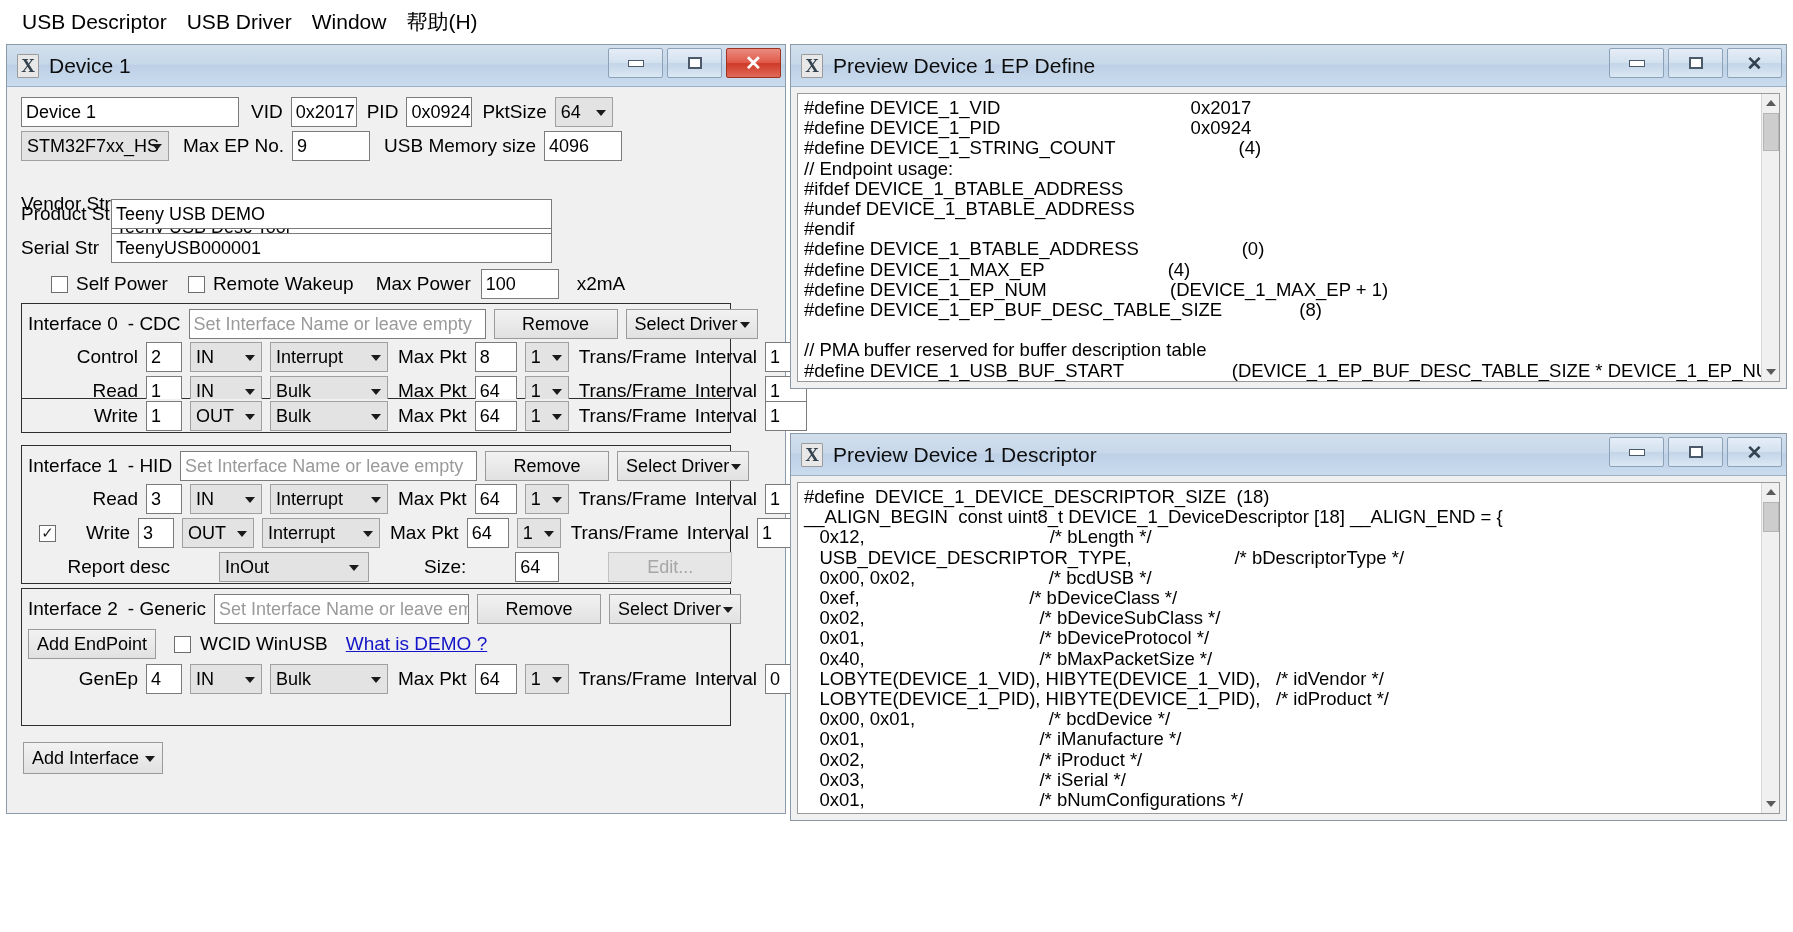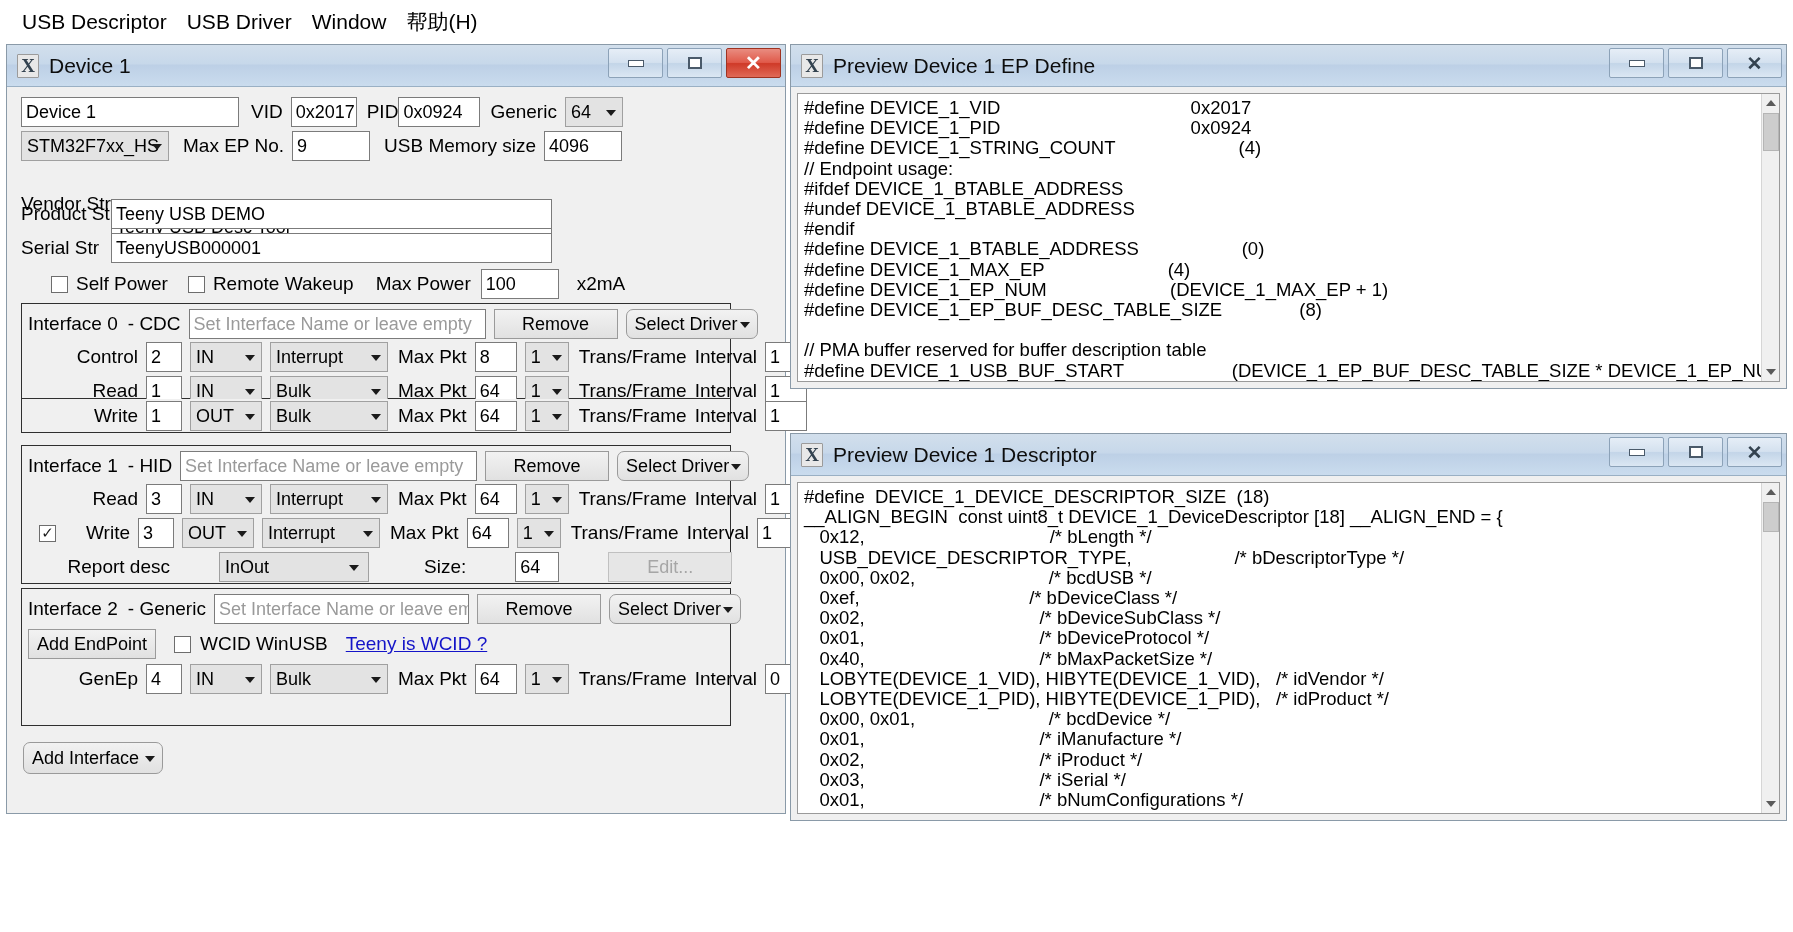--- a/index.html
+++ b/index.html
@@ -87,21 +87,21 @@
   .combo.wide::after { right: 9px; }
 
   .btn {
     background: linear-gradient(to bottom,#f2f2f2,#e1e1e1);
     border:1px solid #9a9a9a; height: 30px;
     font-size: 18px; color:#000;
     display:flex; align-items:center; justify-content:center;
     padding: 0 8px; white-space: nowrap;
   }
   .btn.disabled { color:#a6a6a6; background:#e6e6e6; border-color:#c0c0c0; }
-  .btn.split { padding-right: 22px; position: relative; justify-content:flex-start; border-radius:7px;}
+  .btn.split { padding-right: 22px; position: relative; justify-content:flex-start; }
   .btn.split::after {
     content:""; position:absolute; right:7px; top:50%; margin-top:-2px;
     border-left: 5px solid transparent; border-right: 5px solid transparent;
     border-top: 6px solid #1a1a1a;
   }
 
   .lbl { font-size: 19px; color:#000; white-space: nowrap; }
 
   .cb { width:17px; height:17px; border:1px solid #6d6d6d; background:#fff;
         display:inline-flex; align-items:center; justify-content:center; }
@@ -168,22 +168,22 @@
       </div>
     </div>
 
     <div class="win-body dev-body">
 
       <div class="row" style="position:absolute; left:14px; top:10px;">
         <div class="txtbox" style="width:218px;">Device 1</div>
         <div class="lbl" style="margin-left:12px;">VID</div>
         <div class="txtbox" style="width:66px; margin-left:8px;">0x2017</div>
         <div class="lbl" style="margin-left:10px;">PID</div>
-        <div class="txtbox" style="width:82px; ">0x0924</div>
-        <div class="lbl" style="margin-left:10px;">Generic</div>
+        <div class="txtbox" style="width:66px; margin-left:8px;">0x0924</div>
+        <div class="lbl" style="margin-left:10px;">PktSize</div>
         <div class="combo" style="width:58px; margin-left:8px;">64</div>
       </div>
 
       <div class="row" style="position:absolute; left:14px; top:44px;">
         <div class="combo" style="width:148px;">STM32F7xx_HS</div>
         <div class="lbl" style="margin-left:14px;">Max EP No.</div>
         <div class="txtbox" style="width:78px; margin-left:8px;">9</div>
         <div class="lbl" style="margin-left:14px;">USB Memory size</div>
         <div class="txtbox" style="width:78px; margin-left:8px;">4096</div>
       </div>
@@ -318,21 +318,21 @@
           <span class="lbl" style="margin-left:10px;">- Generic</span>
           <span class="txtbox ph" style="width:255px; margin-left:8px;">Set Interface Name or leave empty</span>
           <span class="btn" style="width:124px; margin-left:8px;">Remove</span>
           <span class="btn split" style="width:132px; margin-left:8px;">Select Driver</span>
         </div>
 
         <div class="row" style="position:absolute; left:6px; top:40px;justify-content:flex-end;">
           <span class="btn" style="width:128px;">Add EndPoint</span>
           <span class="cb" style="margin-left:18px;"></span>
           <span class="lbl" style="margin-left:9px;">WCID WinUSB</span>
-          <span class="link" style="margin-left:18px;">Teeny is WCID ?</span>
+          <span class="link" style="margin-left:18px;">What is DEMO ?</span>
         </div>
 
         <div class="row" style="position:absolute; left:38px; top:75px;">
           <span class="lbl" style="width:78px; text-align:right;">GenEp</span>
           <span class="txtbox" style="width:36px; margin-left:8px;">4</span>
           <span class="combo" style="width:72px; margin-left:8px;">IN</span>
           <span class="combo" style="width:118px; margin-left:8px;">Bulk</span>
           <span class="lbl" style="margin-left:10px;">Max Pkt</span>
           <span class="txtbox" style="width:42px; margin-left:8px;">64</span>
           <span class="combo" style="width:44px; margin-left:8px;">1</span>

